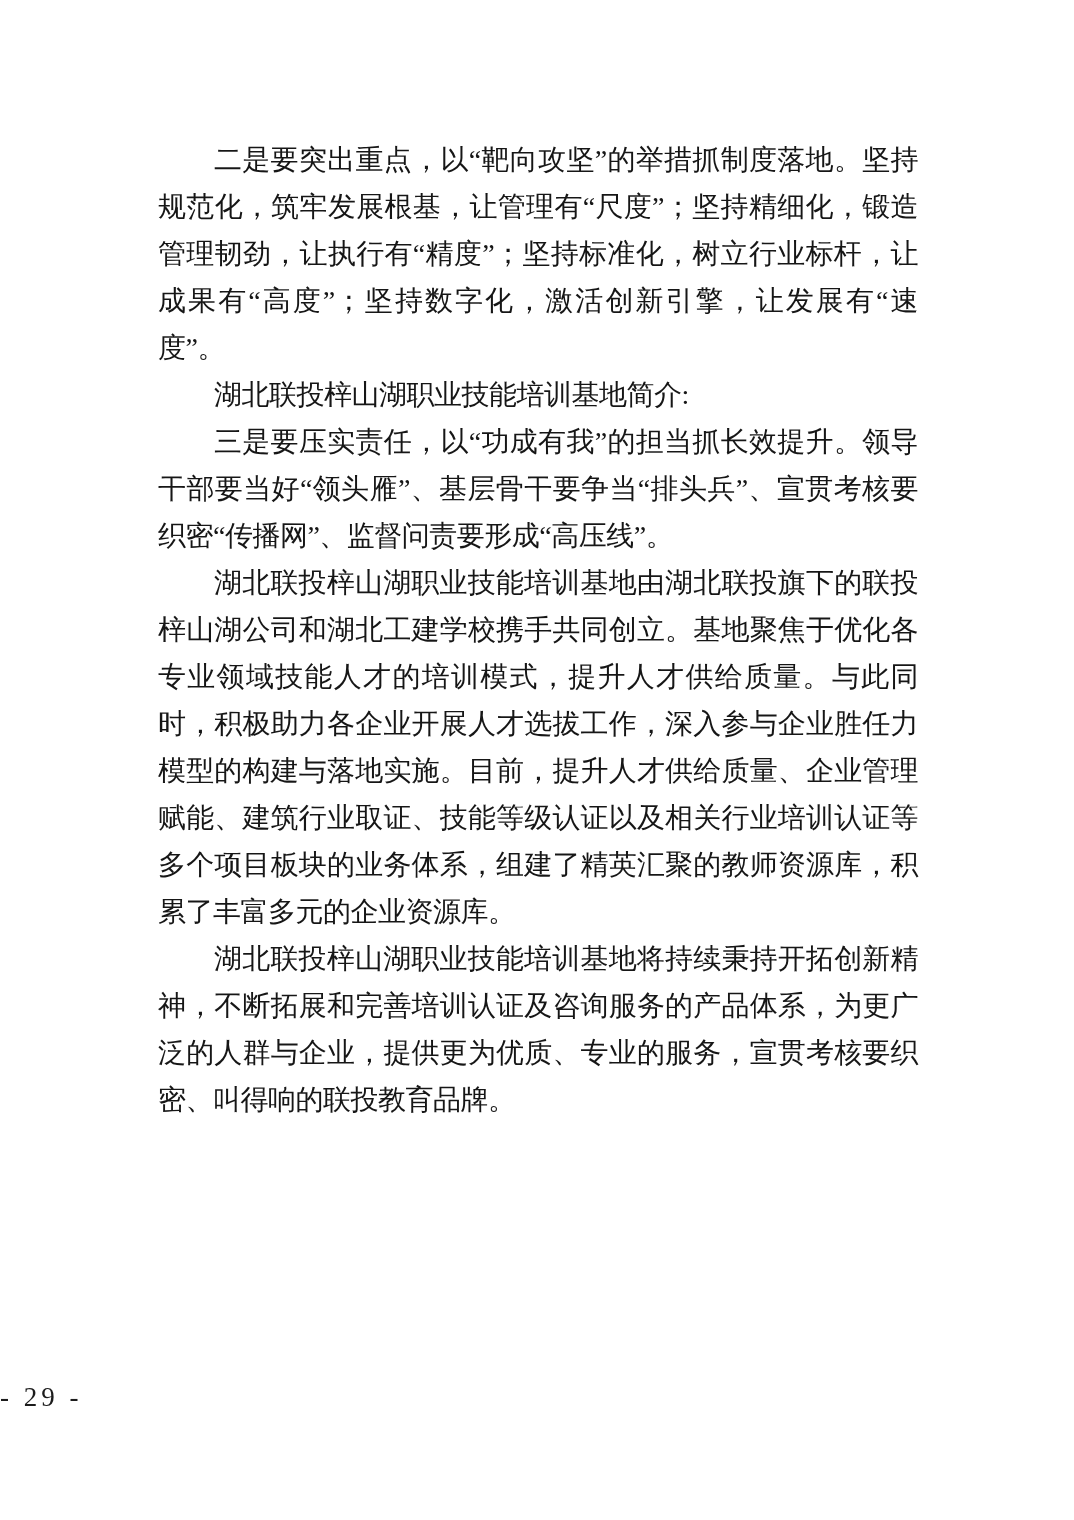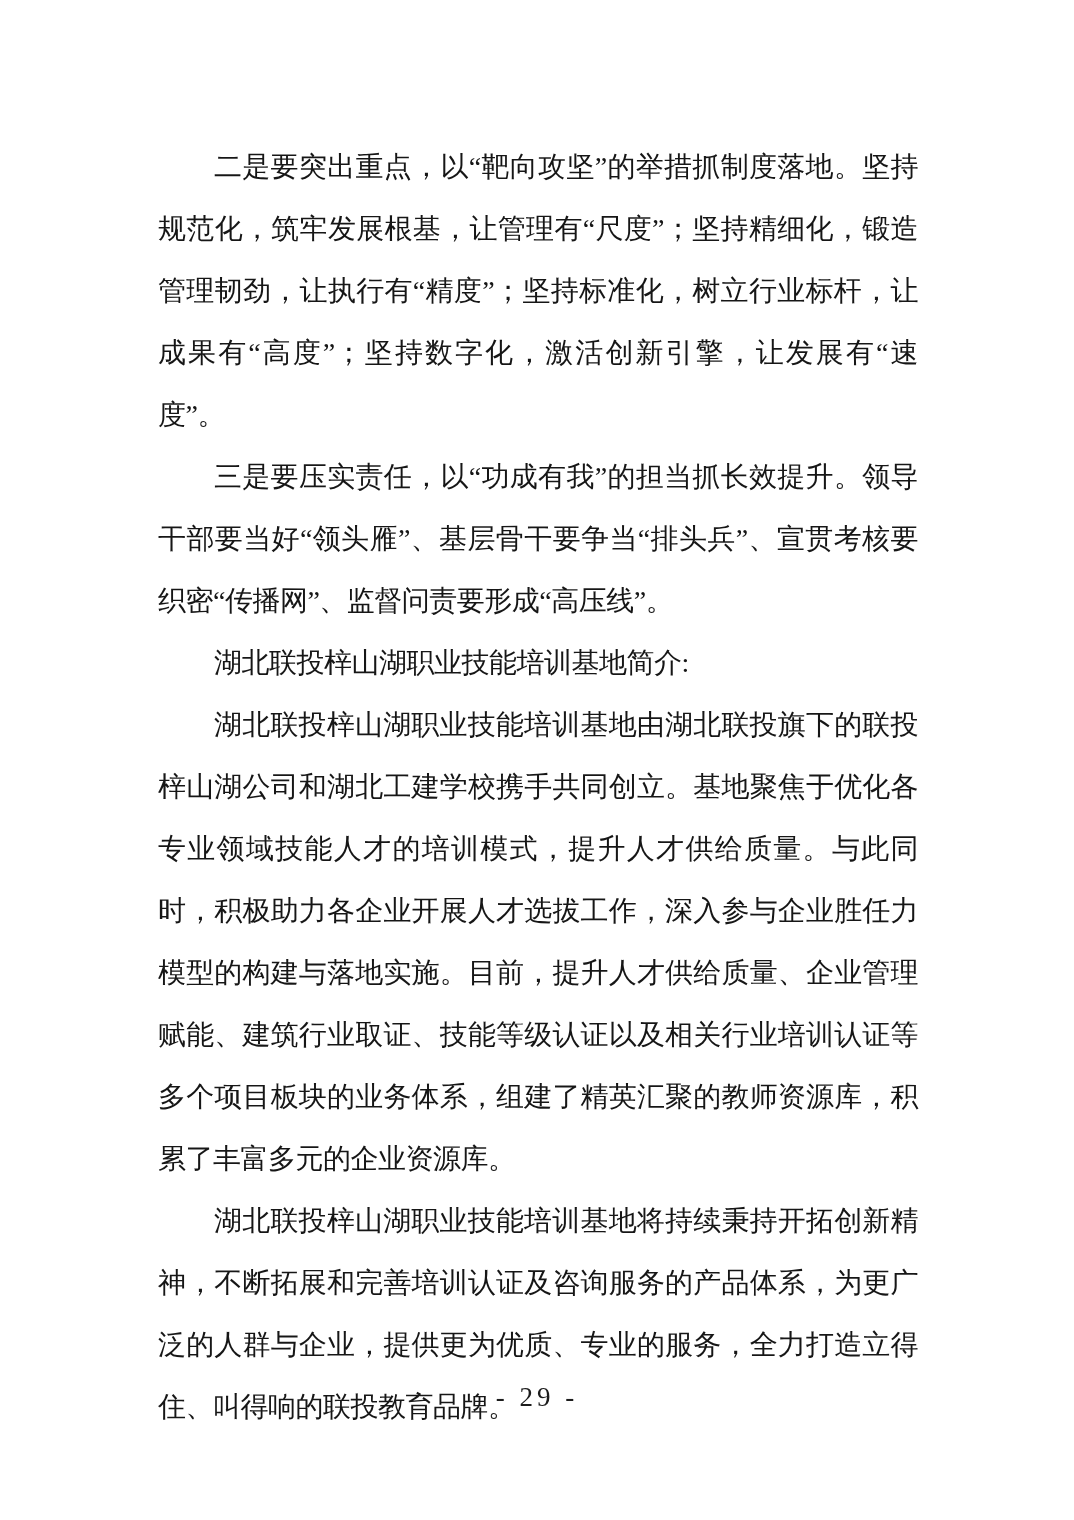--- a/index.html
+++ b/index.html
@@ -16,50 +16,50 @@
     overflow: hidden;
     font-family: "Liberation Serif", "DejaVu Serif", serif;
     color: #161616;
   }
   .page-body {
     position: absolute;
     left: 158px;
     top: 136px;
     width: 760px;
     font-size: 28px;
-    line-height: 62px;
+    line-height: 47px;
     text-align: justify;
     text-justify: inter-ideograph;
   }
   .page-body p {
     margin: 0;
     padding: 0;
     text-indent: 2em;
     letter-spacing: -0.5px;
     word-break: break-all;
   }
   .page-footer {
     position: absolute;
     left: 0;
     top: 1382px;
     width: 100%;
-    text-align: center;
+    text-align: left;
     font-size: 27px;
     letter-spacing: 4px;
     color: #1c1c1c;
   }
 </style>
 </head>
 <body>
 
 <div class="page">
 
   <div class="page-body">
     <p>二是要突出重点，以“靶向攻坚”的举措抓制度落地。坚持规范化，筑牢发展根基，让管理有“尺度”；坚持精细化，锻造管理韧劲，让执行有“精度”；坚持标准化，树立行业标杆，让成果有“高度”；坚持数字化，激活创新引擎，让发展有“速度”。</p>
+    <p>湖北联投梓山湖职业技能培训基地简介:</p>
     <p>三是要压实责任，以“功成有我”的担当抓长效提升。领导干部要当好“领头雁”、基层骨干要争当“排头兵”、宣贯考核要织密“传播网”、监督问责要形成“高压线”。</p>
-    <p>湖北联投梓山湖职业技能培训基地简介:</p>
     <p>湖北联投梓山湖职业技能培训基地由湖北联投旗下的联投梓山湖公司和湖北工建学校携手共同创立。基地聚焦于优化各专业领域技能人才的培训模式，提升人才供给质量。与此同时，积极助力各企业开展人才选拔工作，深入参与企业胜任力模型的构建与落地实施。目前，提升人才供给质量、企业管理赋能、建筑行业取证、技能等级认证以及相关行业培训认证等多个项目板块的业务体系，组建了精英汇聚的教师资源库，积累了丰富多元的企业资源库。</p>
-    <p>湖北联投梓山湖职业技能培训基地将持续秉持开拓创新精神，不断拓展和完善培训认证及咨询服务的产品体系，为更广泛的人群与企业，提供更为优质、专业的服务，全力打造立得住、叫得响的联投教育品牌。</p>
+    <p>湖北联投梓山湖职业技能培训基地将持续秉持开拓创新精神，不断拓展和完善培训认证及咨询服务的产品体系，为更广泛的人群与企业，提供更为优质、专业的服务，宣贯考核要织密、叫得响的联投教育品牌。</p>
   </div>
 
   <div class="page-footer">- 29 -</div>
 
 </div>
 
 </body></html>

